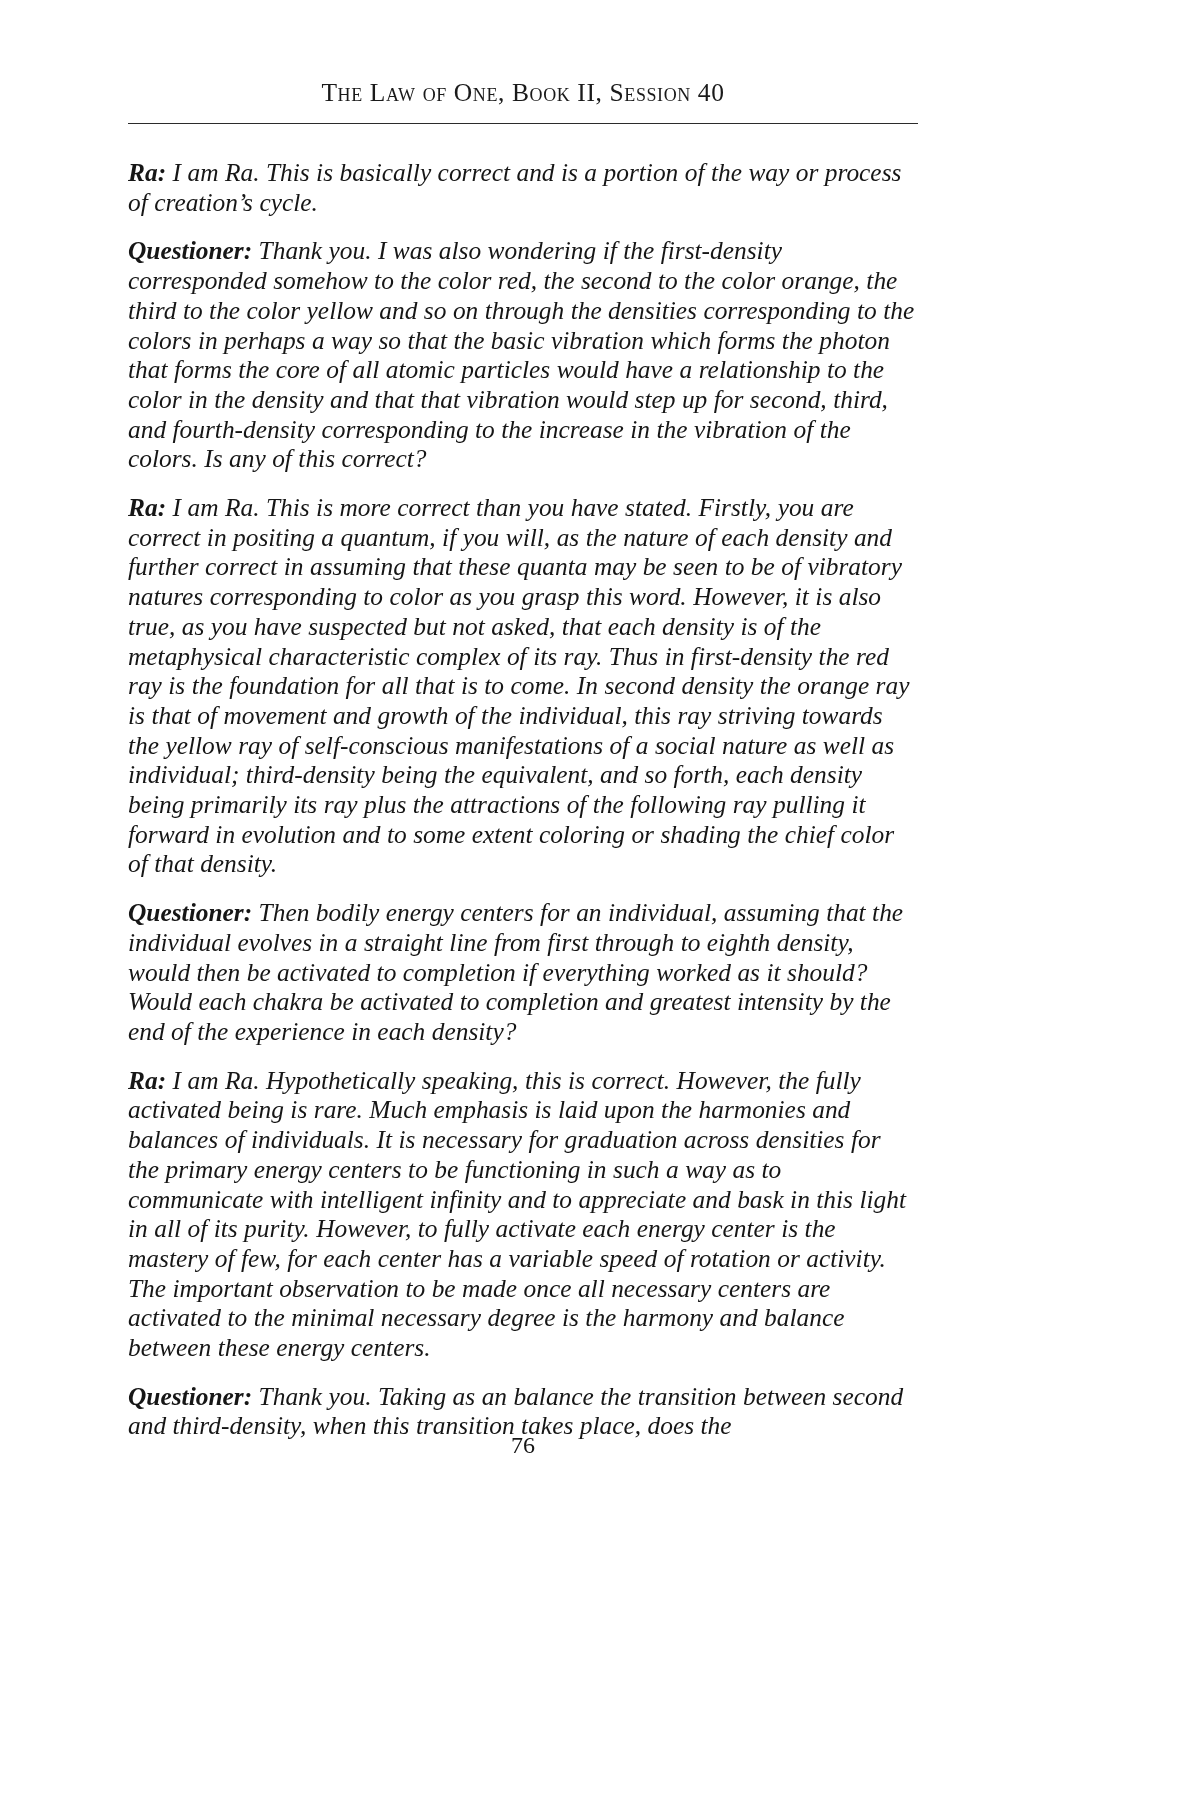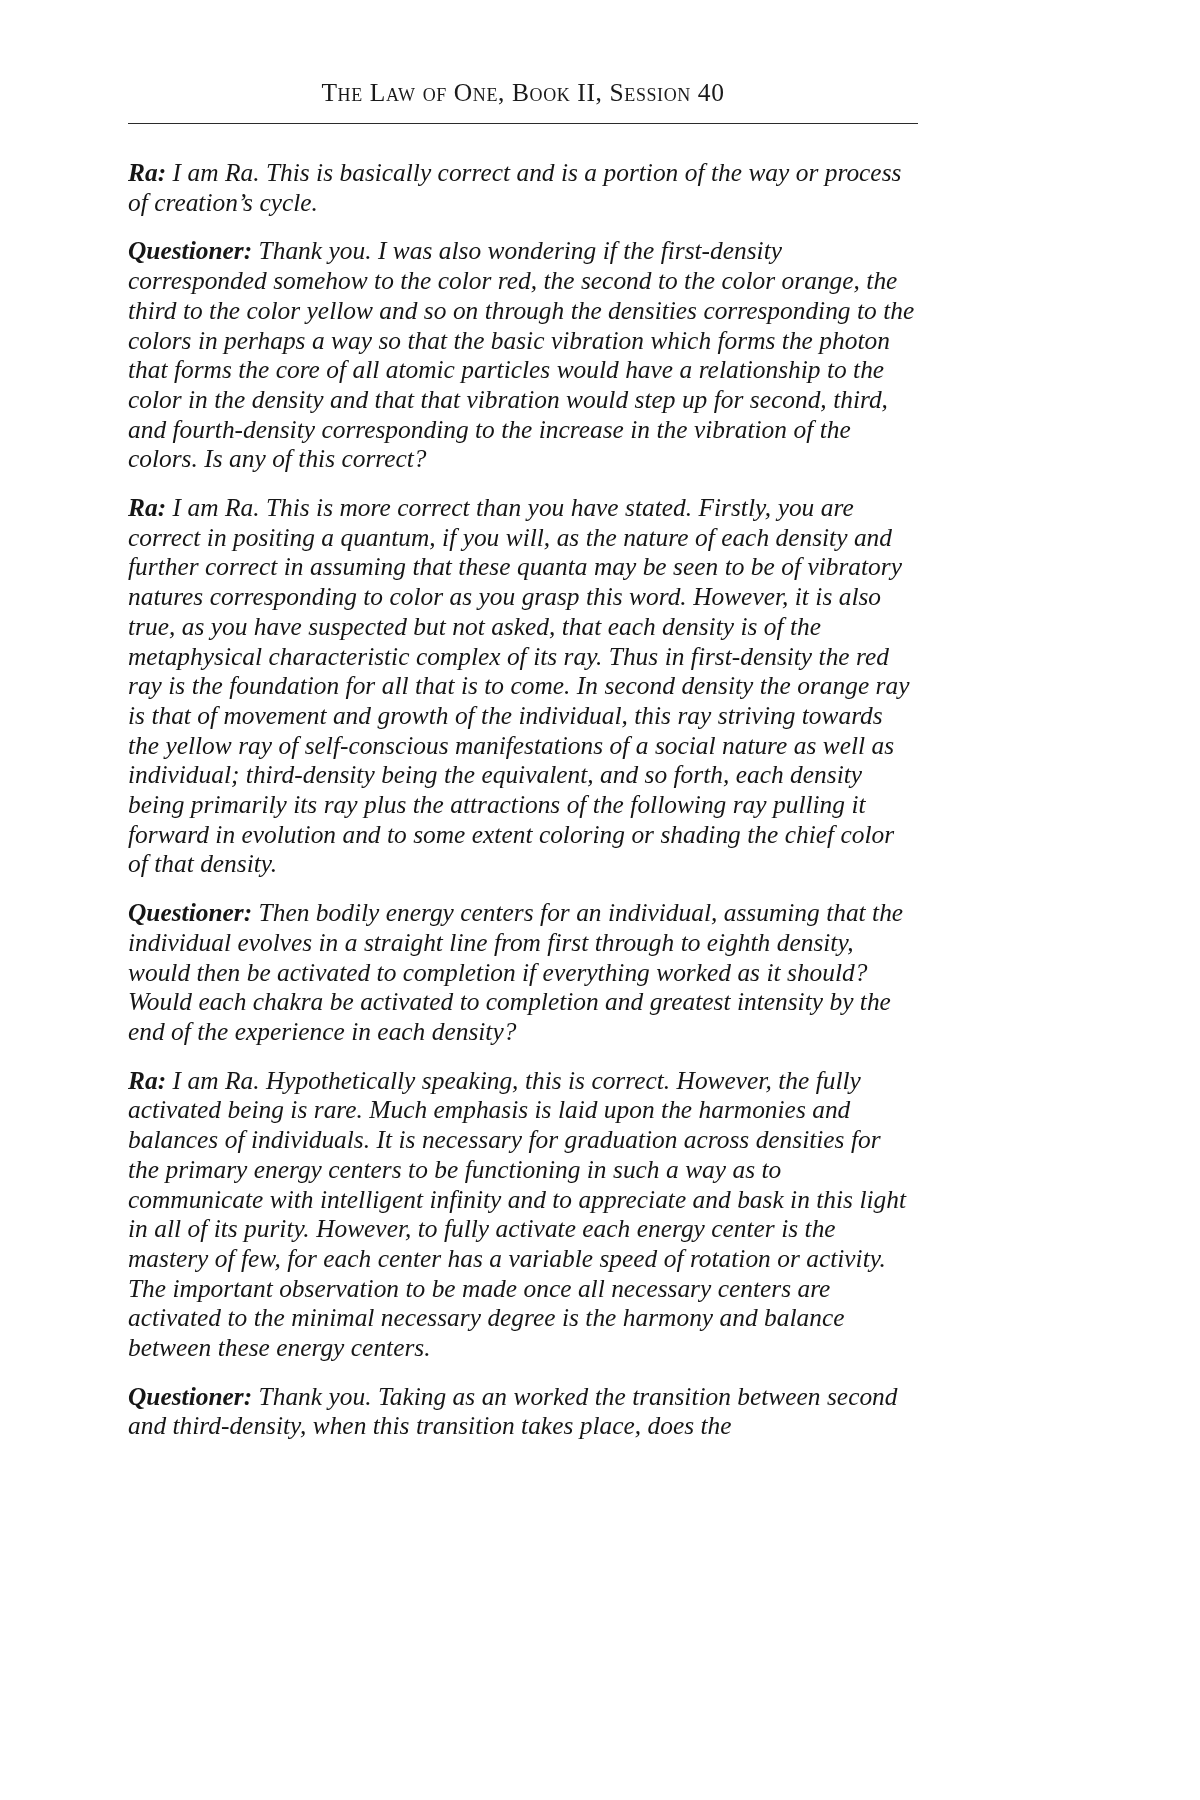--- a/index.html
+++ b/index.html
@@ -108,19 +108,20 @@
 
     <p class="para">
       <span class="speaker">Questioner:</span><span> Then bodily energy centers for an individual, assuming that the individual evolves in a straight line from first through to eighth density, would then be activated to completion if everything worked as it should? Would each chakra be activated to completion and greatest intensity by the end of the experience in each density?</span>
     </p>
 
     <p class="para">
       <span class="speaker">Ra:</span><span> I am Ra. Hypothetically speaking, this is correct. However, the fully activated being is rare. Much emphasis is laid upon the harmonies and balances of individuals. It is necessary for graduation across densities for the primary energy centers to be functioning in such a way as to communicate with intelligent infinity and to appreciate and bask in this light in all of its purity. However, to fully activate each energy center is the mastery of few, for each center has a variable speed of rotation or activity. The important observation to be made once all necessary centers are activated to the minimal necessary degree is the harmony and balance between these energy centers.</span>
     </p>
 
     <p class="para">
-      <span class="speaker">Questioner:</span><span> Thank you. Taking as an worked the transition between second and third-density, when this transition takes place, does the</span>
+      <span class="speaker">Questioner:</span><span> Thank you. Taking as an balance the transition between second and third-density, when this transition takes place, does the</span>
     </p>
 
   </div>
 
+  <div class="folio">76</div>
 
 </div>
 
 </body></html>

